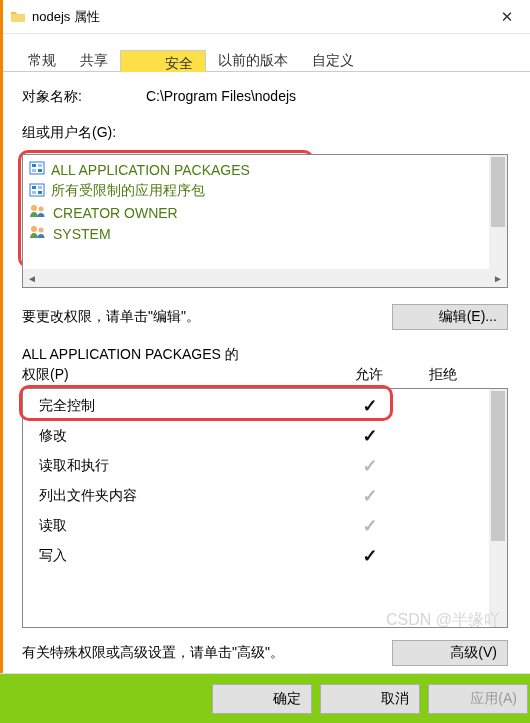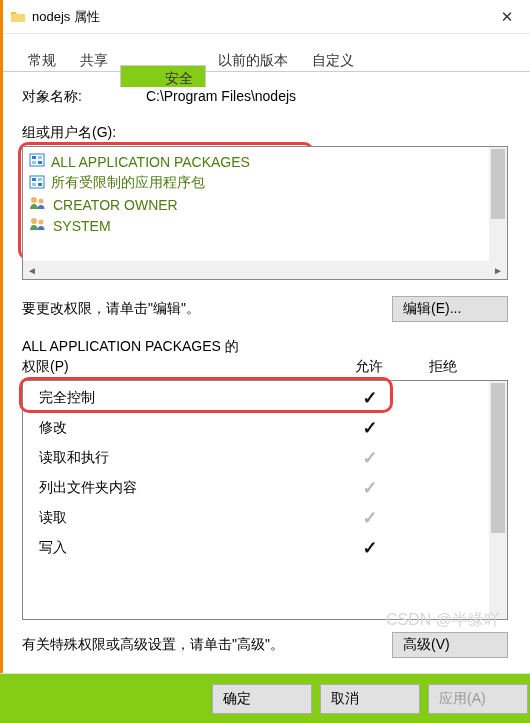--- a/index.html
+++ b/index.html
@@ -4,39 +4,39 @@
   <style>
     * { box-sizing: border-box; margin: 0; padding: 0; font-family: "Microsoft YaHei", "Segoe UI", Tahoma, sans-serif; }
     body { width: 530px; height: 723px; background: #fff; overflow: hidden; font-size: 13px; color: #000; position: relative; }
     .orange-edge { position:absolute; left:0; top:0; width:3px; height:100%; background:#f18700; }
     .titlebar { height:34px; display:flex; align-items:center; padding-left:10px; border-bottom:1px solid #e8e8e8; }
     .titlebar svg { margin-right:6px; }
     .title-text { font-size:13px; }
     .close-x { margin-left:auto; width:46px; height:100%; display:flex; align-items:center; justify-content:center; color:#333; font-size:15px;}
     .tabstrip { padding: 14px 0 0 16px; border-bottom:1px solid #ccc; display:flex; gap:0; height:38px;}
     .tab { padding: 4px 12px 6px; font-size:14px; color:#333; cursor:pointer; }
-    .tab.active { border:1px solid #ccc; border-bottom:1px solid #fff; position:relative; top:17px; background:#84cc16;padding-left:44px; }
+    .tab.active { border:1px solid #ccc; border-bottom:1px solid #fff; position:relative; top:2px; background:#fde047;padding-left:44px; }
     .content { padding: 16px 22px 0 22px; }
     .row-line { margin-bottom:18px; font-size:14px;}
     .obj-label { display:inline-block; width:120px; }
     .listbox-wrap { position:relative; }
     .highlight-red { position:absolute; border:3px solid #e74141; border-radius:10px; pointer-events:none; }
     .hl-groups { left:-4px; top:-4px; width:296px; height:118px; }
     .hl-full { left:-4px; top:-6px; width:374px; height:36px; }
     .listbox { border:1px solid #888; background:#fff; height:134px; position:relative; }
     .list-inner { padding:4px 2px; }
     .li-row { display:flex; align-items:center; gap:6px; padding:2px 4px; font-size:14px; color:#4d7c0f;}
     .scroll-v { position:absolute; right:0; top:0; width:18px; height:calc(100% - 18px); background:#f0f0f0; }
     .scroll-track { width:100%; height:100%; position:relative; }
     .scroll-v .thumb { position:absolute; left:2px; top:2px; width:14px; height:70px; background:#c8c8c8;}
     .scroll-h { position:absolute; left:0; bottom:0; right:0; height:18px; background:#f0f0f0; display:flex; justify-content:space-between; align-items:center;}
     .scroll-h .arrow { width:18px; height:18px; display:flex; align-items:center; justify-content:center; color:#666; font-size:10px;}
     .edit-row { margin-top:16px; display:flex; align-items:center; font-size:14px;}
     .edit-row .text { flex:1; }
-    .btn { border:1px solid #adadad; background:#e1e1e1; padding:3px 10px; font-size:14px; min-width:116px; text-align:left; cursor:pointer; }
+    .btn { border:1px solid #adadad; background:#e1e1e1; padding:3px 10px; font-size:14px; min-width:116px; text-align:right; cursor:pointer; }
     .perm-header { margin-top:16px; font-size:14px;}
     .perm-header-row { display:flex; margin-top:2px;}
     .perm-label-col { width:310px; font-size:14px;}
     .perm-col { width:74px; text-align:center; font-size:14px;}
     .perm-listbox { border:1px solid #888; margin-top:4px; position:relative; height:240px;}
     .perm-inner { padding:2px 0; }
     .perm-row { display:flex; align-items:center; height:30px; padding-left:16px; position:relative; font-size:14px;}
     .perm-row .pname { width:294px; }
     .perm-row .pcol { width:74px; text-align:center; font-size:18px; line-height:1;}
     .check-dark { color:#111; font-weight:bold;}
@@ -70,21 +70,21 @@
   <div class="tab">以前的版本</div>
   <div class="tab">自定义</div>
 </div>
 
 <div class="content">
   <div class="row-line">
     <span class="obj-label">对象名称:</span>
     <span>C:\Program Files\nodejs</span>
   </div>
 
-  <div style="margin-bottom:4px;font-size:14px;"><span>组或用户名(G):</span></div>
+  <div style="margin-bottom:12px;font-size:14px;"><span>组或用户名(G):</span></div>
 
   <div class="listbox-wrap">
     <div class="highlight-red hl-groups"></div>
     <div class="listbox">
       <div class="list-inner" id="groups-inner">
           <div class="li-row">
             <span><svg width="16" height="14" viewBox="0 0 16 14">
                 <rect x="1" y="1" width="14" height="12" fill="none" stroke="#2a7fd4" stroke-width="1"></rect>
                 <rect x="3" y="3" width="4" height="3" fill="#2a7fd4"></rect>
                 <rect x="9" y="3" width="4" height="3" fill="#9cc5ea"></rect>

